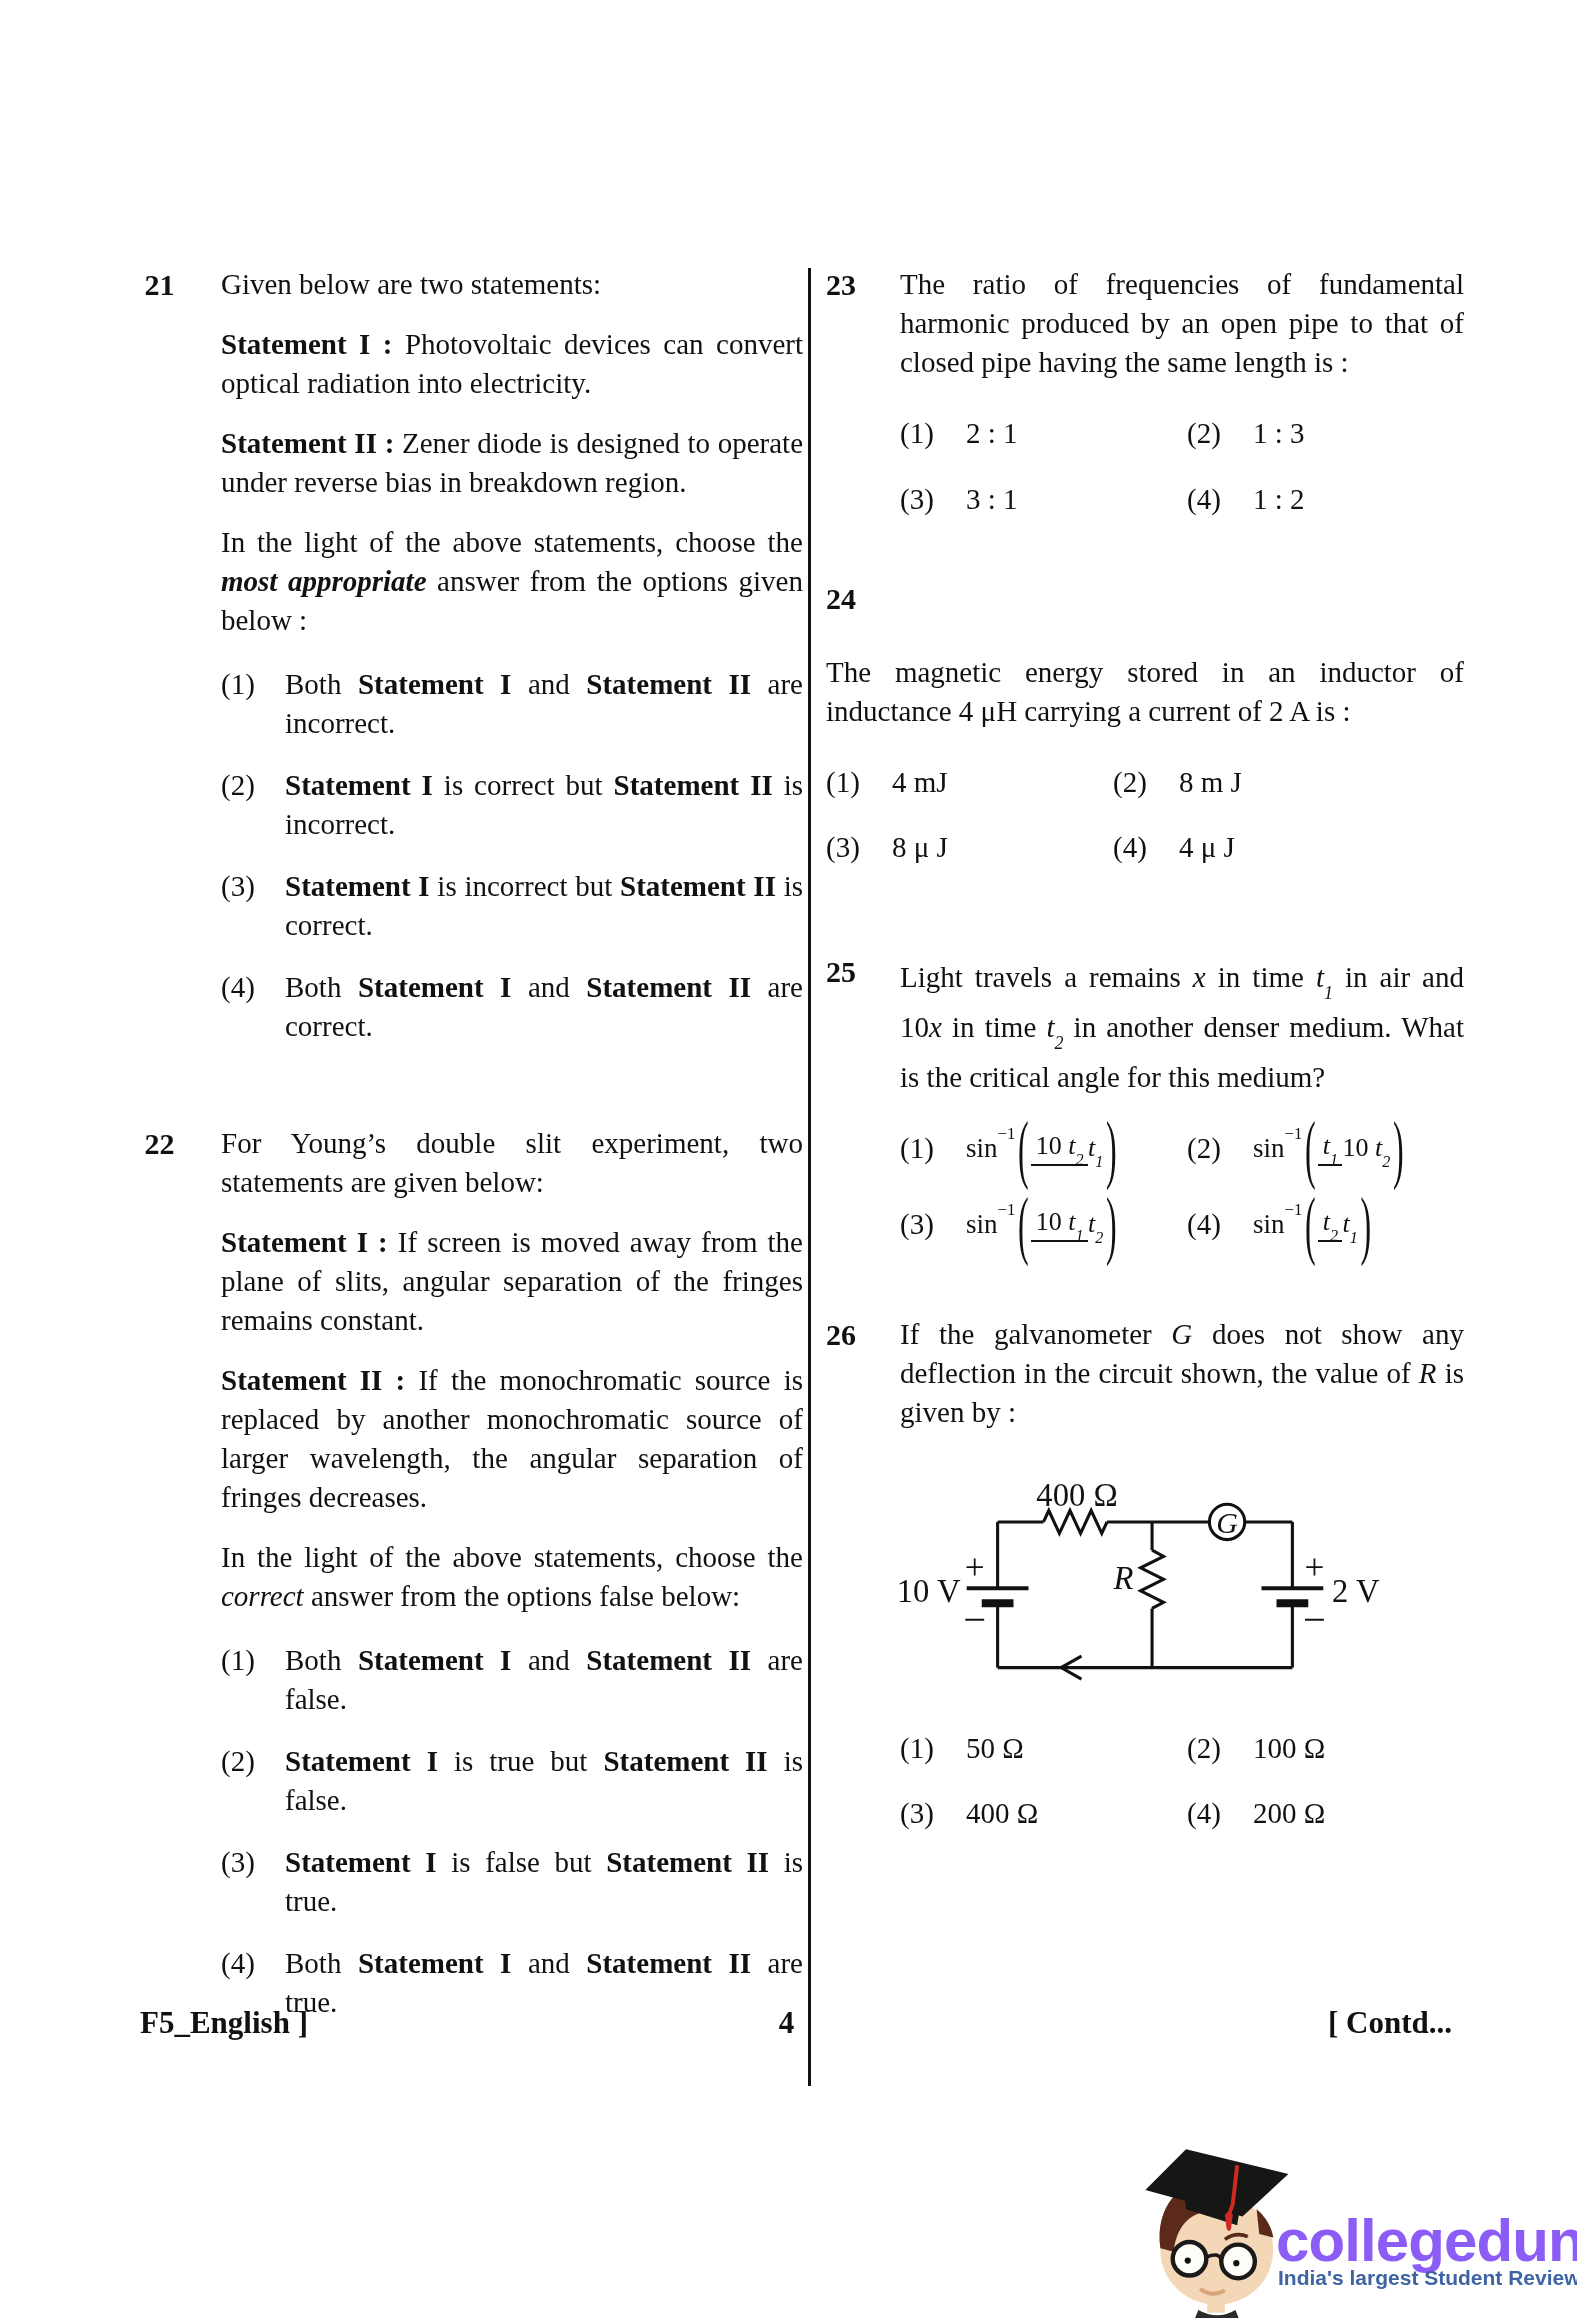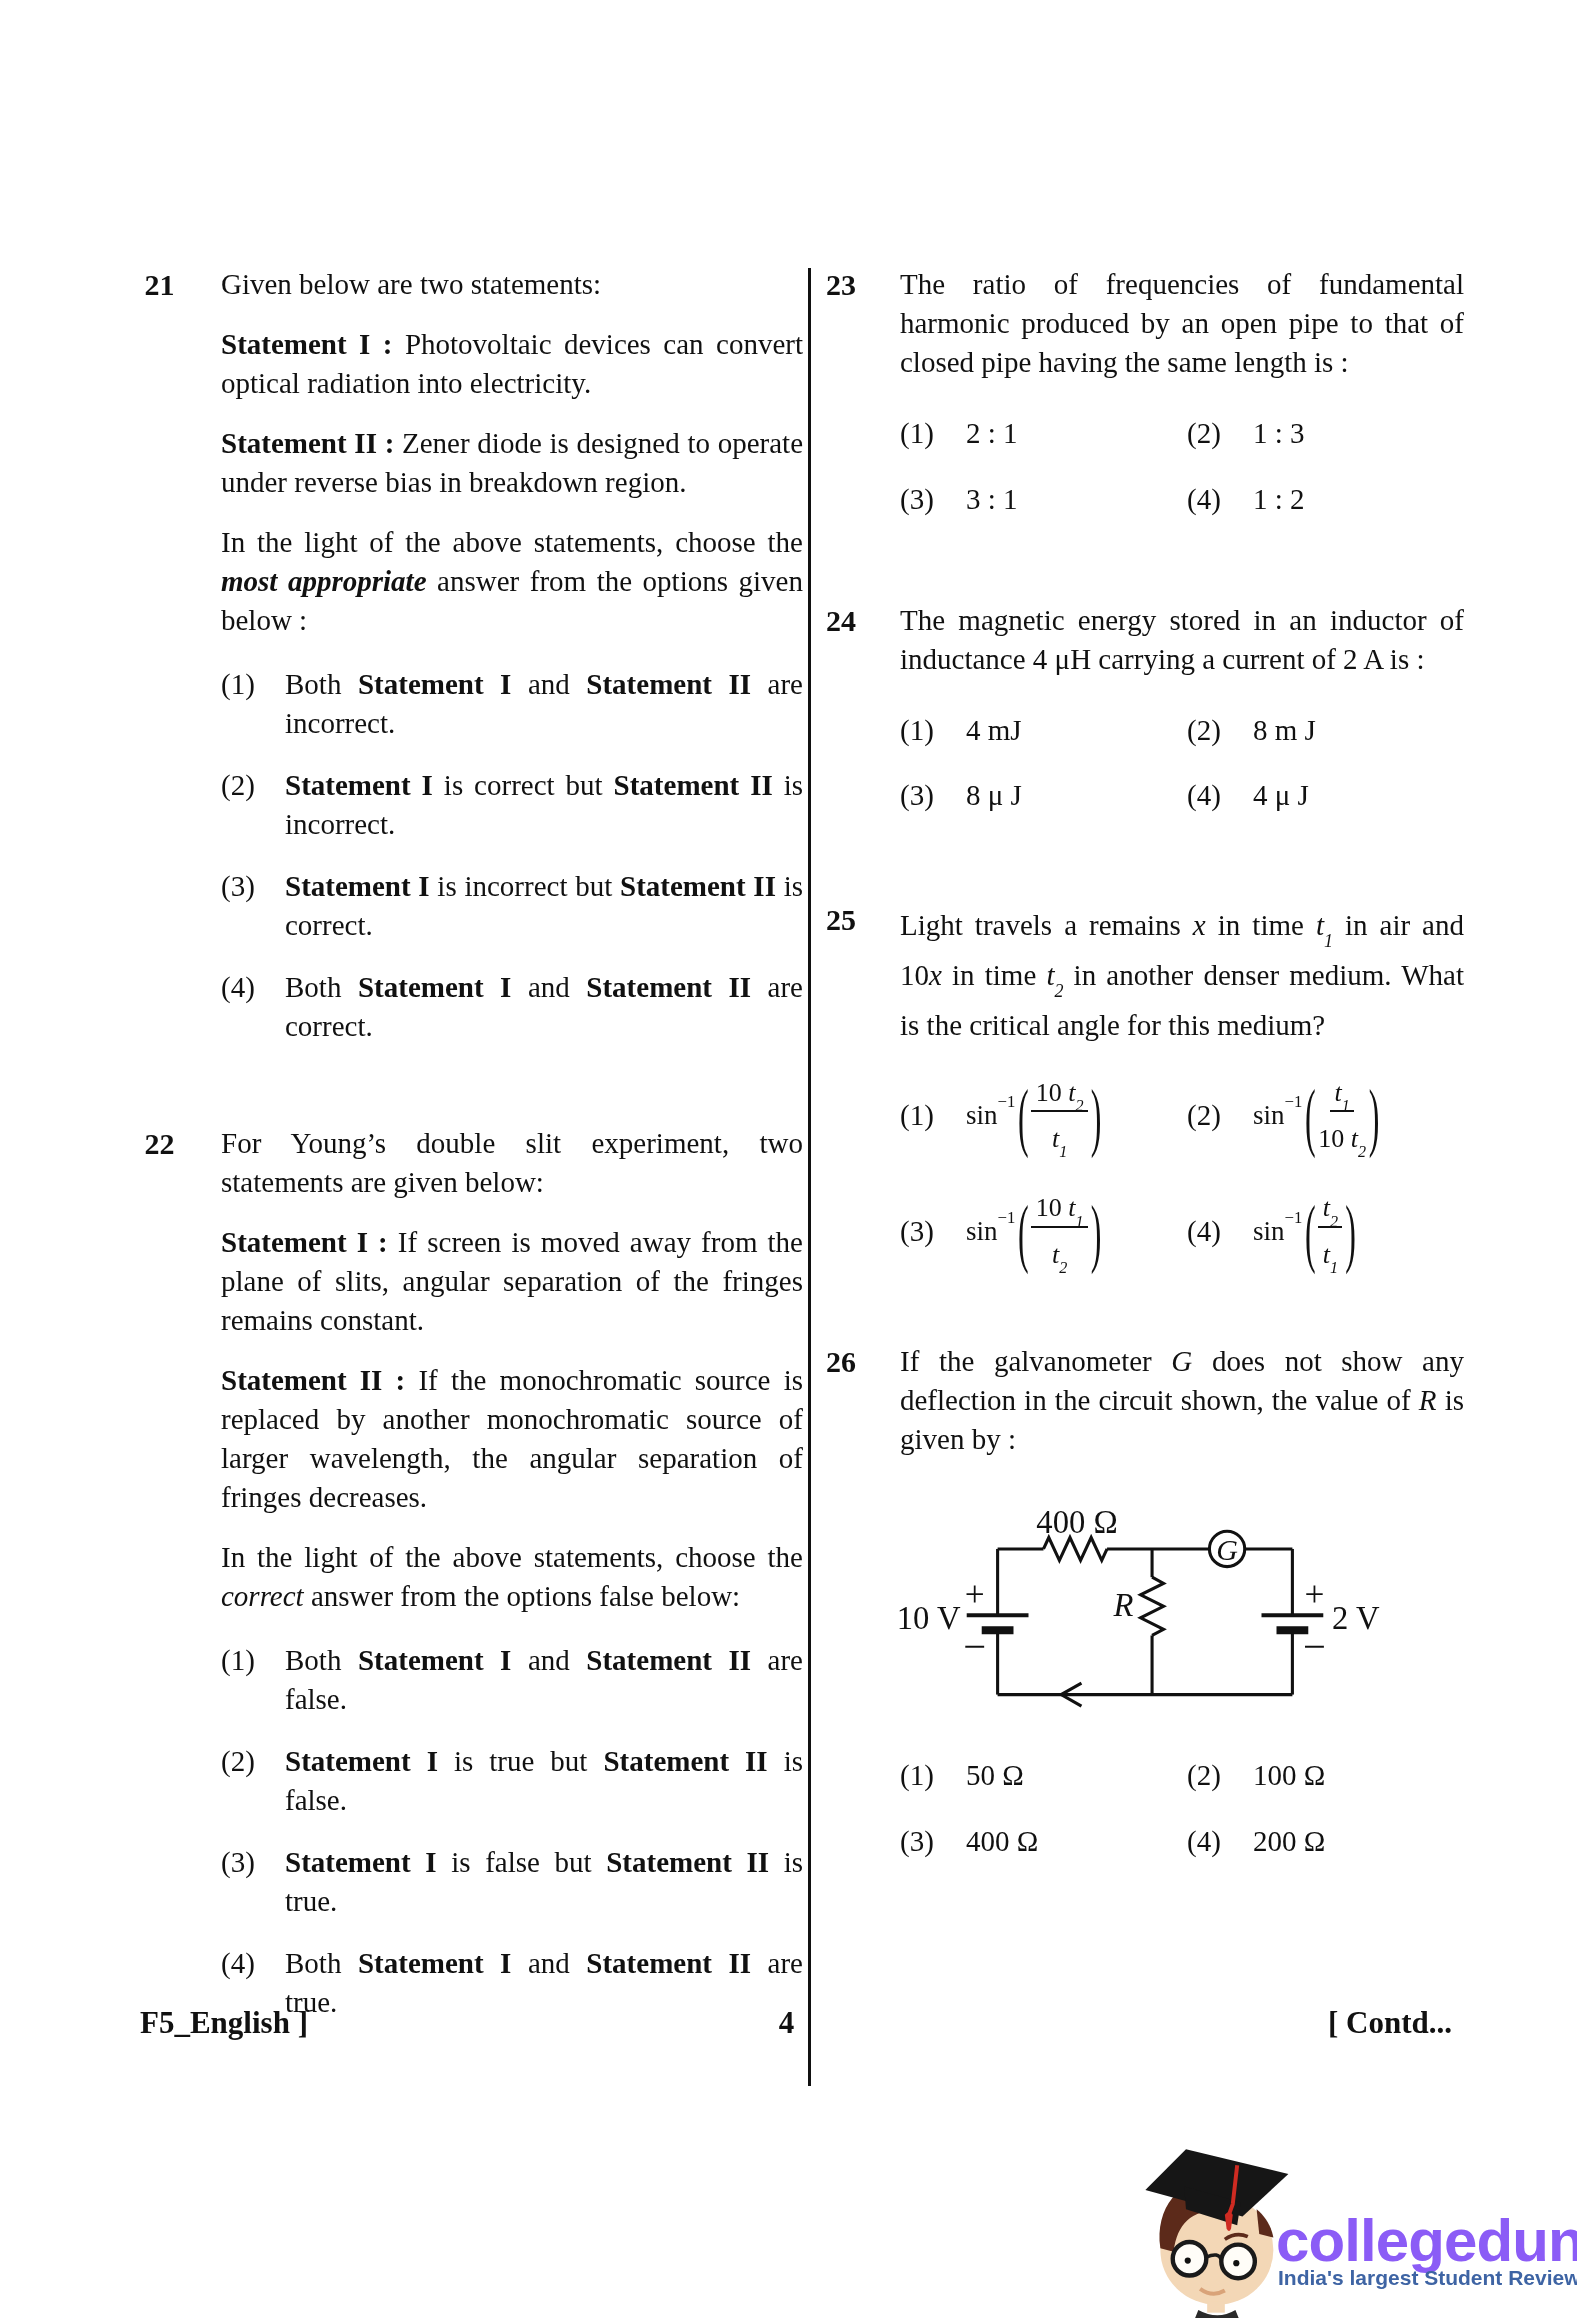--- a/index.html
+++ b/index.html
@@ -36,21 +36,21 @@
   .opt2 .olabel{flex:0 0 66px;width:66px;}
 
   
   .q25 .qp{line-height:50px;}
   .opts-grid.math{row-gap:37px;margin-top:26.5px;}
   .opt-math{display:flex;align-items:center;}
   .opt-math .olabel{flex:0 0 66px;width:66px;}
   .expr{display:inline-flex;align-items:center;font-size:27px;}
   .fn sup{font-size:0.62em;position:relative;top:-0.45em;line-height:0;}
   .paren{display:inline-block;transform:scaleY(2.35);transform-origin:center;font-size:32px;line-height:1;margin:0 2.7px;font-weight:400;}
-  .frac{display:inline-flex;flex-direction:column;align-items:center;font-size:26px;line-height:1.25;gap:10px;}
+  .frac{display:inline-flex;align-items:center;font-size:26px;line-height:1.25;}
   .frac .num{border-bottom:2.2px solid #111;padding:0 4.4px 0.9px;}
   .frac .den{padding-top:0.9px;}
 
   
   .circuit{display:block;margin:37px 0 0 -7px;}
 
   
   .footer-left{position:absolute;left:140px;top:2005px;font-size:31px;font-weight:bold;}
   .footer-page{position:absolute;left:707px;width:159px;top:2005px;font-size:31px;font-weight:bold;text-align:center;}
   .footer-right{position:absolute;right:126px;top:2005px;font-size:31px;font-weight:bold;}
@@ -150,21 +150,21 @@
               <span>3 : 1</span>
             </div>
           <div class="opt2">
               <span class="olabel">(4)</span>
               <span>1 : 2</span>
             </div>
         </div>
       </div>
     </section>
 
-    <section class="q" style="margin-top:82px;">
+    <section class="q" style="margin-top:60px;flex-direction:column;">
       <div class="qnum">24</div>
       <div class="qbody">
         <p class="qp"><span>The magnetic energy stored in an inductor of inductance 4 μH carrying a current of 2 A is :</span></p>
         <div class="opts-grid">
           <div class="opt2">
               <span class="olabel">(1)</span>
               <span>4 mJ</span>
             </div>
           <div class="opt2">
               <span class="olabel">(2)</span>

